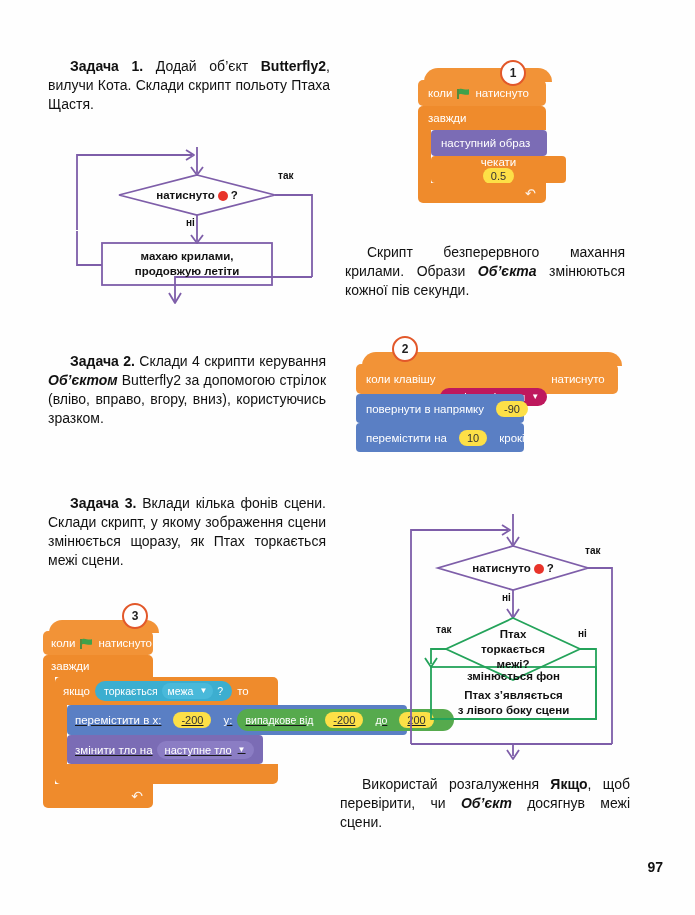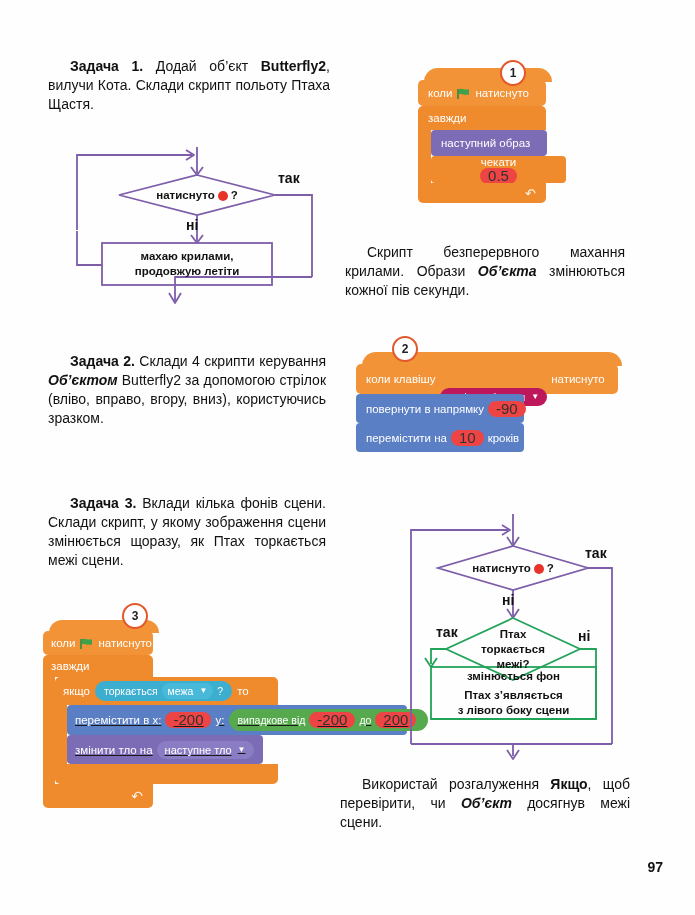--- a/index.html
+++ b/index.html
@@ -38,26 +38,26 @@
     padding: 0 10px;
   }
   .orange  { background:#f29337; }
   .orange2 { background:#ef8b2c; }
   .purple  { background:#7b6cb5; }
   .blue    { background:#5a7fc4; }
   .cyan    { background:#3caed0; }
   .green   { background:#56aa4d; }
 
   .oval {
-    background:#ef4444; color:#333;
+    background:#fde047; color:#333;
     border-radius:9px;
     padding:1px 8px;
-    font-size:15px;
+    font-size:11px;
     display:inline-block;
-    margin:0 4px;
+    margin:0 12px;
     line-height:14px;
   }
   .drop {
     border-radius:10px;
     padding:2px 8px;
     font-size:11px;
     display:flex; align-items:center;
     margin:0 4px;
     line-height:14px;
     color:#fff;
@@ -77,21 +77,21 @@
     border:2.5px solid #e2582a;
     display:flex; align-items:center; justify-content:center;
     font-size:12px; font-weight:700; color:#222;
     z-index:9;
   }
 
   
   .fc { position:absolute; }
   .fc svg { display:block; overflow:visible; }
   .fclabel {
-    position:absolute; font-size:14px; font-weight:700; color:#111;
+    position:absolute; font-size:10px; font-weight:700; color:#111;
   }
   .fcbox {
     position:absolute;
     display:flex; flex-direction:column; align-items:center; justify-content:center;
     font-size:11.5px; font-weight:700; color:#111; text-align:center;
     line-height:15px;
   }
   .dia-text {
     position:absolute;
     display:flex; align-items:center; justify-content:center;

